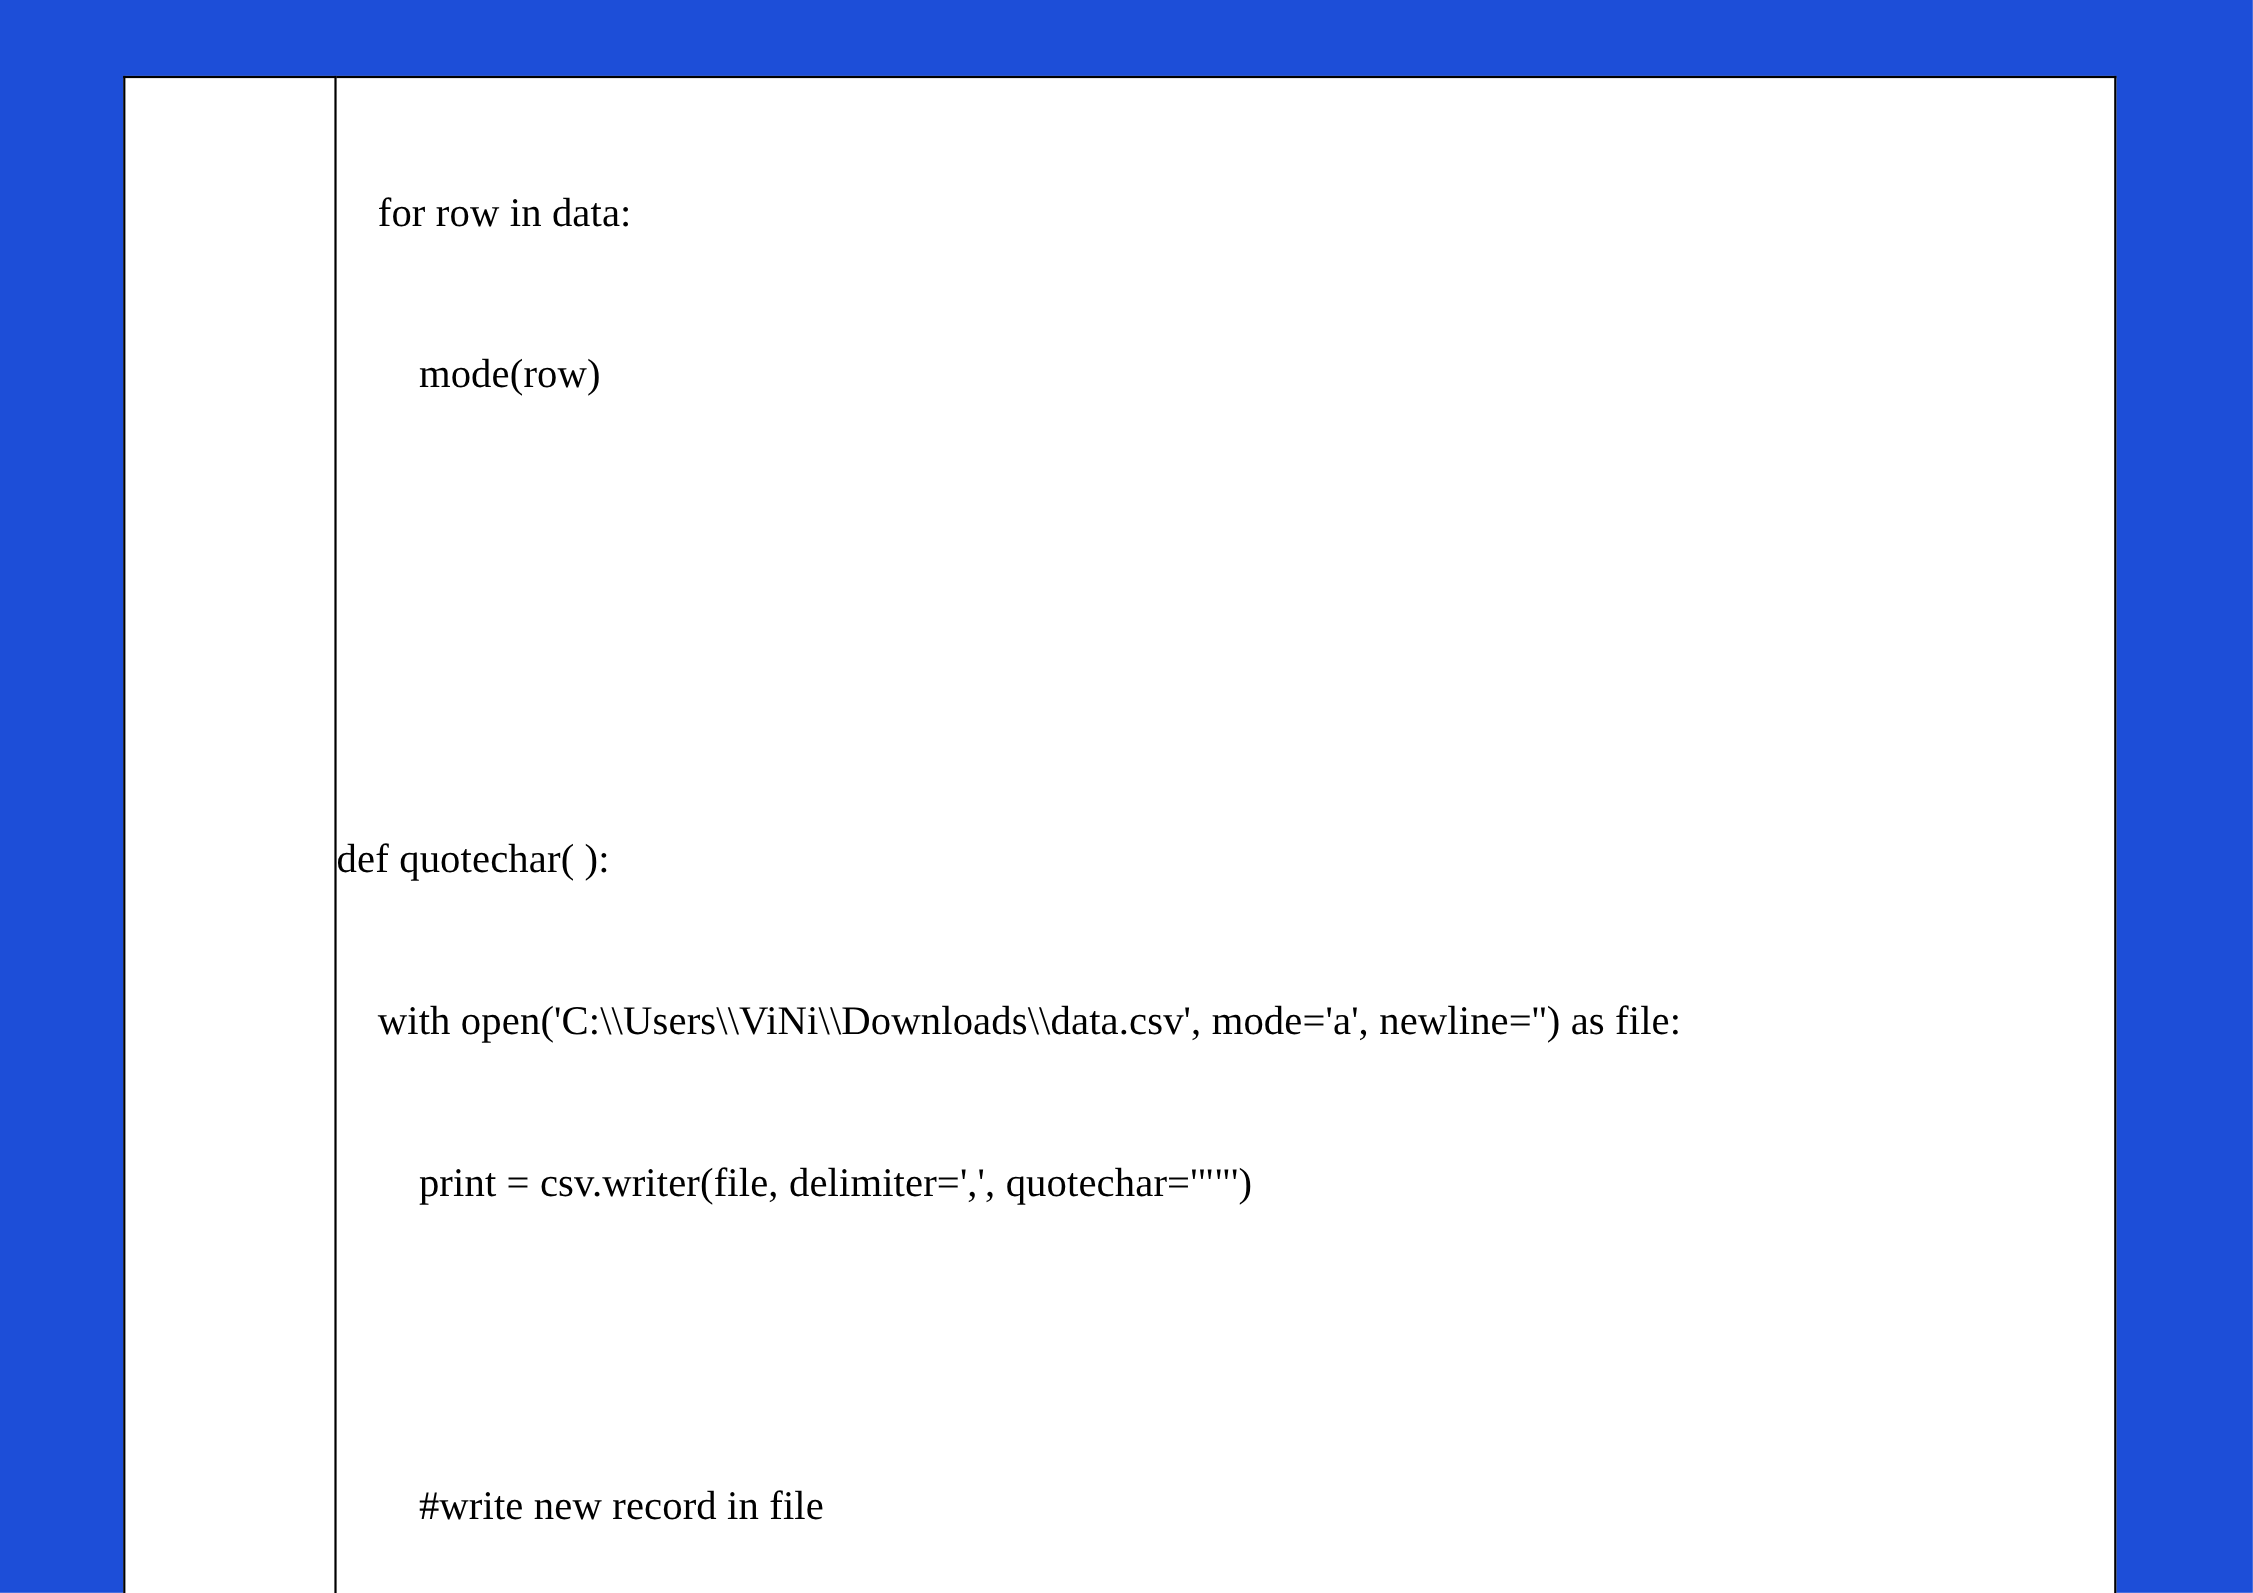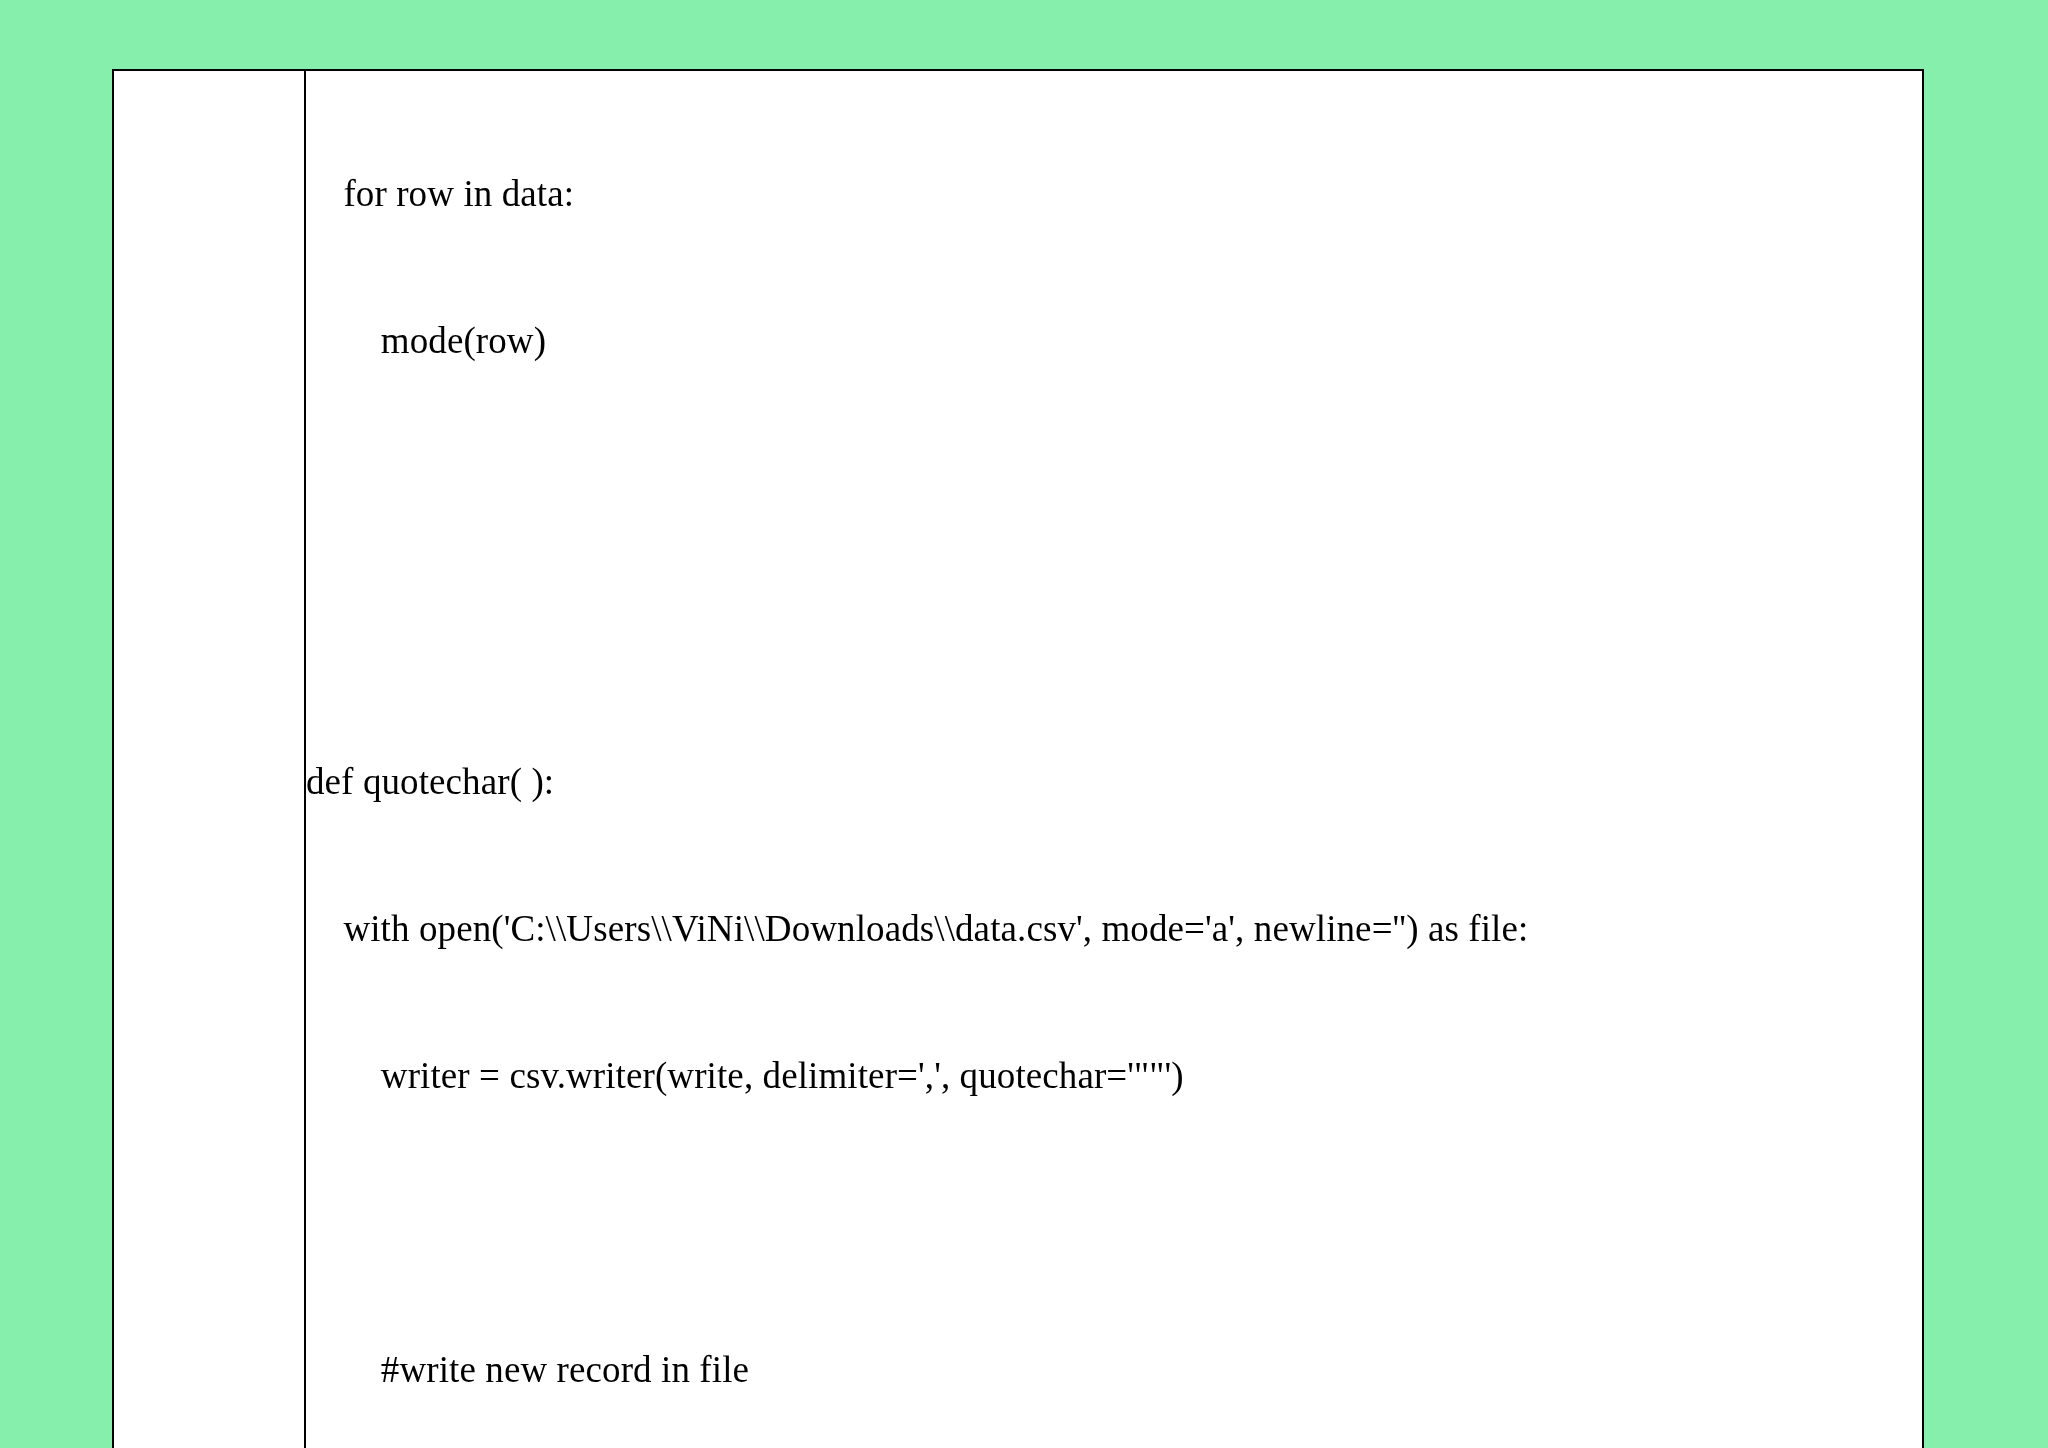--- a/index.html
+++ b/index.html
@@ -16,21 +16,21 @@
     color: #000000;
     -webkit-font-smoothing: antialiased;
   }
 
   .page {
     position: absolute;
     left: 0;
     top: 0;
     width: 2048px;
     height: 1448px;
-    background: #86efac;
+    background: #1d4ed8;
   }
 
   
   .doc-table {
     position: absolute;
     left: 112px;
     top: 69px;
     width: 1808px;
     border-collapse: collapse;
     table-layout: fixed;
@@ -85,21 +85,21 @@
       <tr>
         <td class="col-label empty-label-cell"></td>
         <td class="col-code code-cell">
           <div class="code-block">
             <span class="code-line">    for row in data:</span>
             <span class="code-line">        mode(row)</span>
             <span class="code-line blank"></span>
             <span class="code-line blank"></span>
             <span class="code-line">def quotechar( ):</span>
             <span class="code-line">    with open('C:\\Users\\ViNi\\Downloads\\data.csv', mode='a', newline='') as file:</span>
-            <span class="code-line">        writer = csv.writer(write, delimiter=',', quotechar='""')</span>
+            <span class="code-line">        print = csv.writer(file, delimiter=',', quotechar='""')</span>
             <span class="code-line blank"></span>
             <span class="code-line">        #write new record in file</span>
             
             
             
             
             
             
             
             

